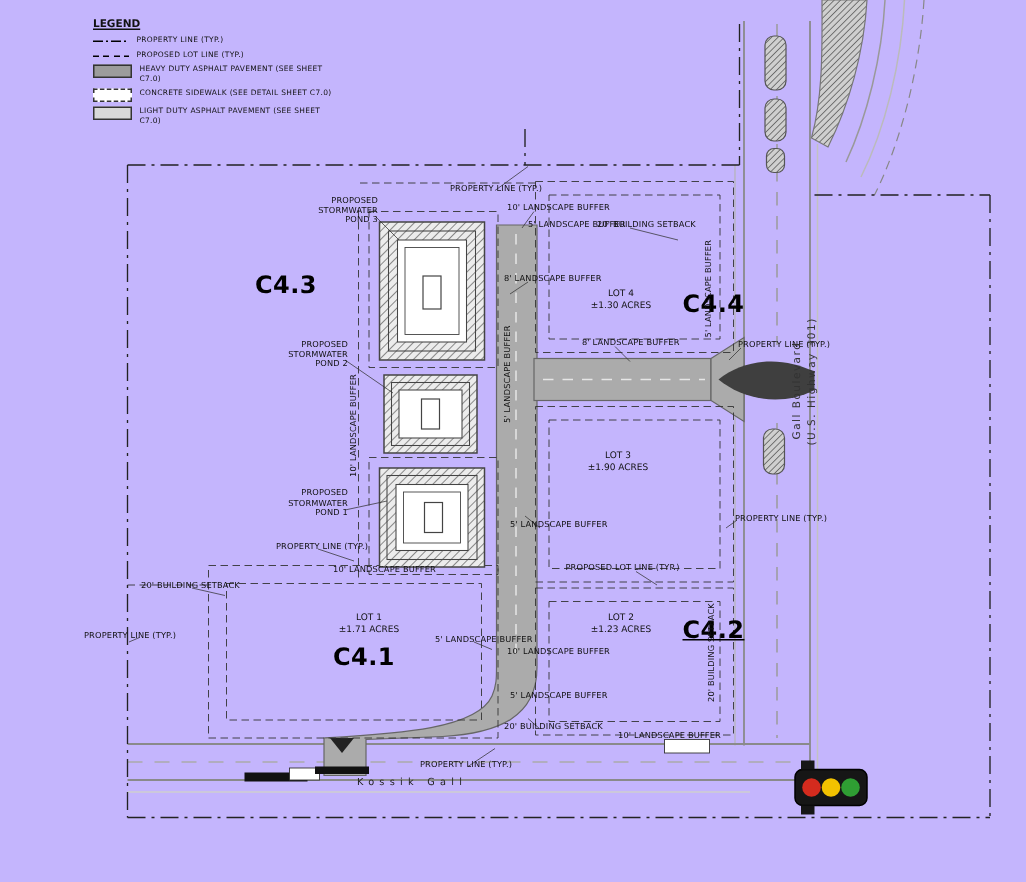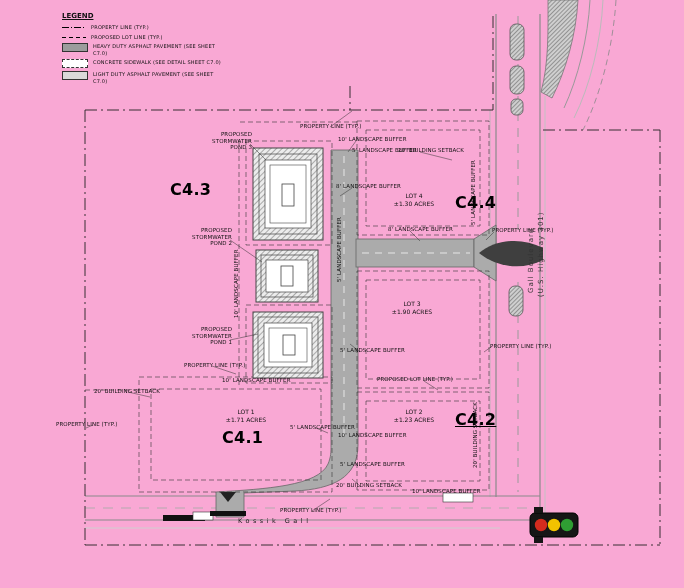--- a/index.html
+++ b/index.html
@@ -1,17 +1,17 @@
 <!DOCTYPE html>
 <html><head>
 <meta charset="utf-8">
 <style>
   html,body{margin:0;padding:0;background:#fff;}
   body{font-family:"DejaVu Sans",sans-serif;}
-  .canvas{position:relative;width:684px;height:588px;background:#f9a8d4;overflow:hidden;}
+  .canvas{position:relative;width:684px;height:588px;background:#c4b5fd;overflow:hidden;}
   .plan-svg{position:absolute;left:0;top:0;}
 
   
   .legend{position:absolute;left:62px;top:12px;width:160px;z-index:6;}
   .legend-title{font-size:7px;font-weight:bold;text-decoration:underline;margin-bottom:4px;color:#111;}
   .legend-row{display:flex;align-items:flex-start;margin-bottom:3px;}
   .legend-label{font-size:5px;line-height:1.3;letter-spacing:0.2px;color:#111;text-transform:uppercase;}
   .sym{width:24px;margin-right:5px;flex:none;}
   .sym-dashdot{height:1px;margin-top:3px;background:repeating-linear-gradient(90deg,#000 0 7px,transparent 7px 9px,#000 9px 10px,transparent 10px 12px);}
   .sym-dashed{height:1px;margin-top:3px;background:repeating-linear-gradient(90deg,#000 0 4px,transparent 4px 7px);}

